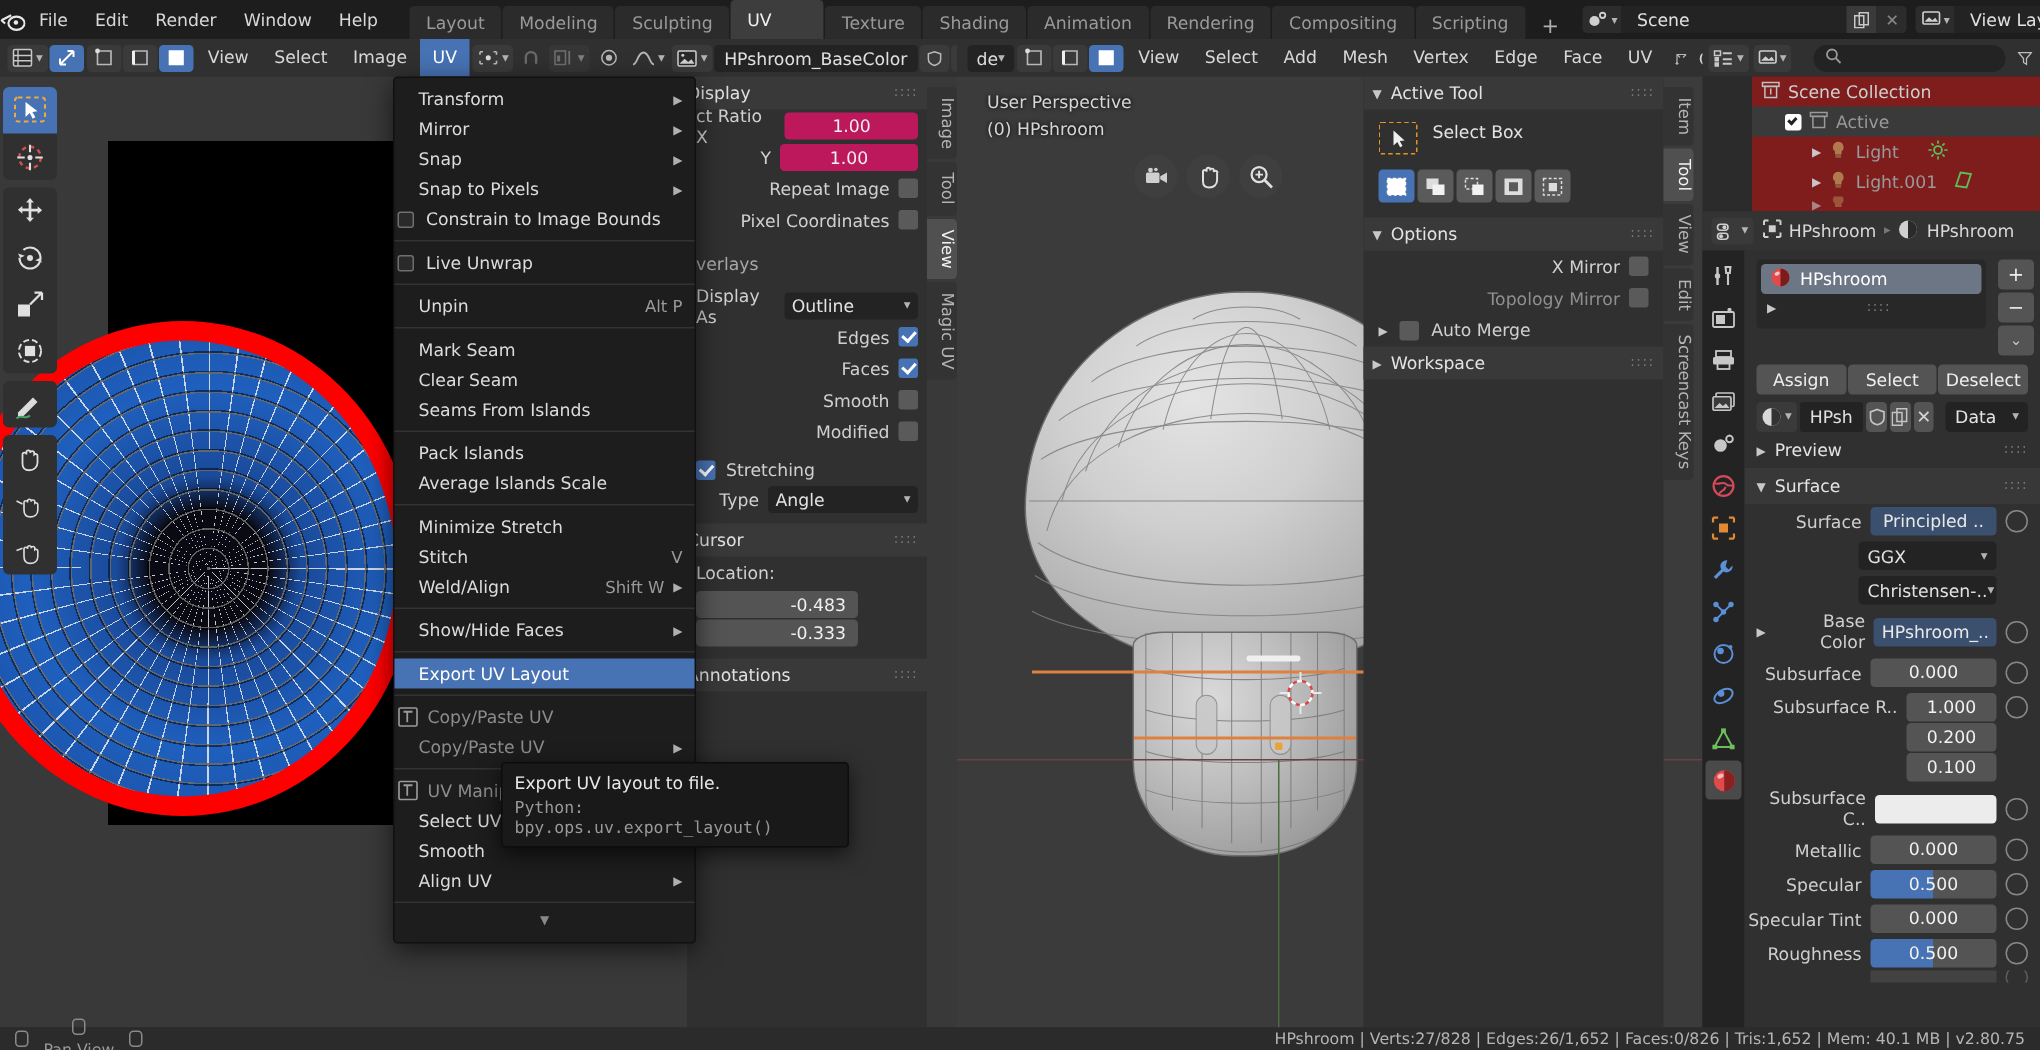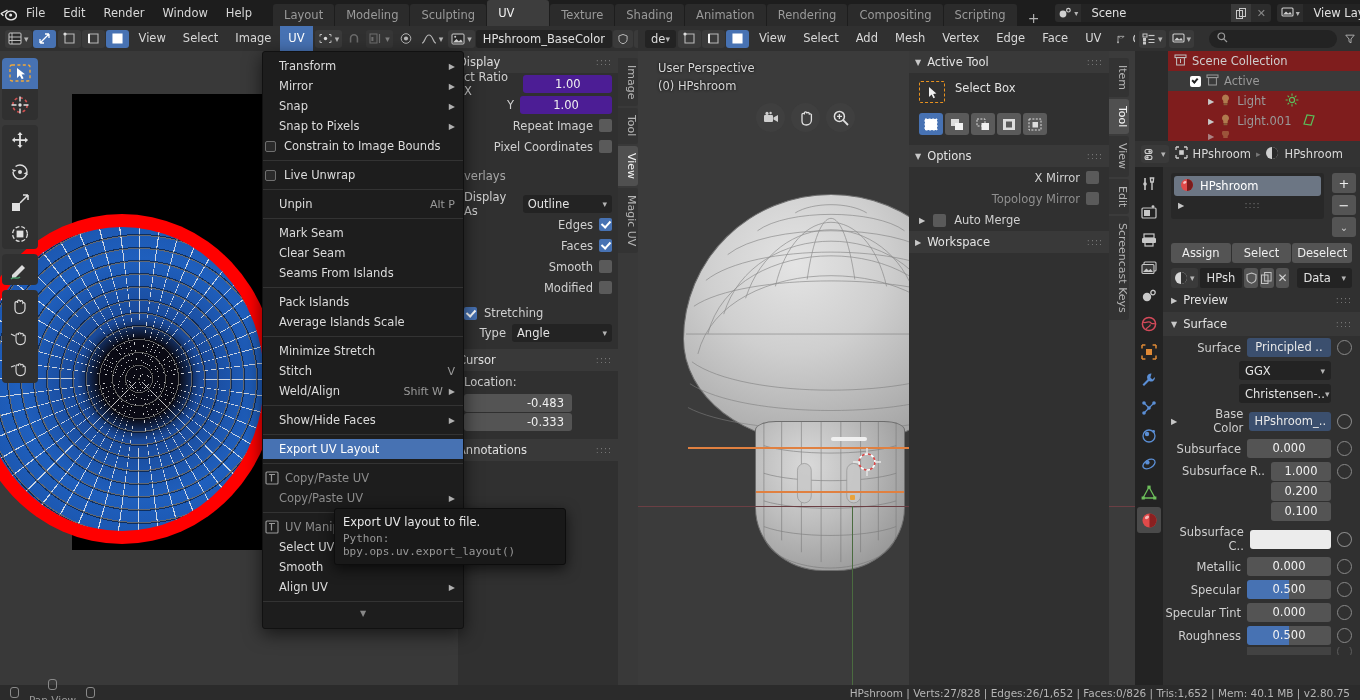--- a/index.html
+++ b/index.html
@@ -82,21 +82,21 @@
     background: repeating-radial-gradient(circle at 56% 50%, rgba(0,0,0,.9) 0 2px, rgba(0,0,0,0) 2px 13px);
     mix-blend-mode:normal; opacity:.55;
   }
 
   
   .npanel { position:absolute; left:458px; top:51px; width:160px; height:634px; background:#303030;}
   .np-head { background:#393939; height:22px; display:flex; align-items:center; padding:0 6px;
              color:#e0e0e0; font-size:11.5px; justify-content:space-between;}
   .np-row { display:flex; align-items:center; height:21px; padding:0 6px; gap:6px; justify-content:flex-end;}
   .np-lbl { color:#d0d0d0; font-size:11.5px;}
-  .np-val { background:#4c1d95; border-radius:3px; height:18px; line-height:18px; text-align:center;
+  .np-val { background:#be185d; border-radius:3px; height:18px; line-height:18px; text-align:center;
             width:92px; color:#f0f0f0; font-size:11.5px;}
   .chk { width:13px; height:13px; border-radius:2px; background:#5a5a5a;}
   .chk.on { background:#4772b3; position:relative;}
   .chk.on::after{content:"";position:absolute;left:3.5px;top:1px;width:4px;height:7px;
         border:solid #fff;border-width:0 2px 2px 0;transform:rotate(42deg);}
   .np-sel { background:#232323; border-radius:3px; height:18px; width:100px; display:flex;
             align-items:center; justify-content:space-between; padding:0 5px; font-size:11.5px;}
   .np-sub { color:#a8a8a8; font-size:11.5px; padding:4px 6px;}
   .np-fld { background:#545454; border-radius:3px; height:18px; line-height:18px; text-align:right;
             padding-right:8px; width:108px; color:#f0f0f0; font-size:11.5px; margin:1px 0;}

